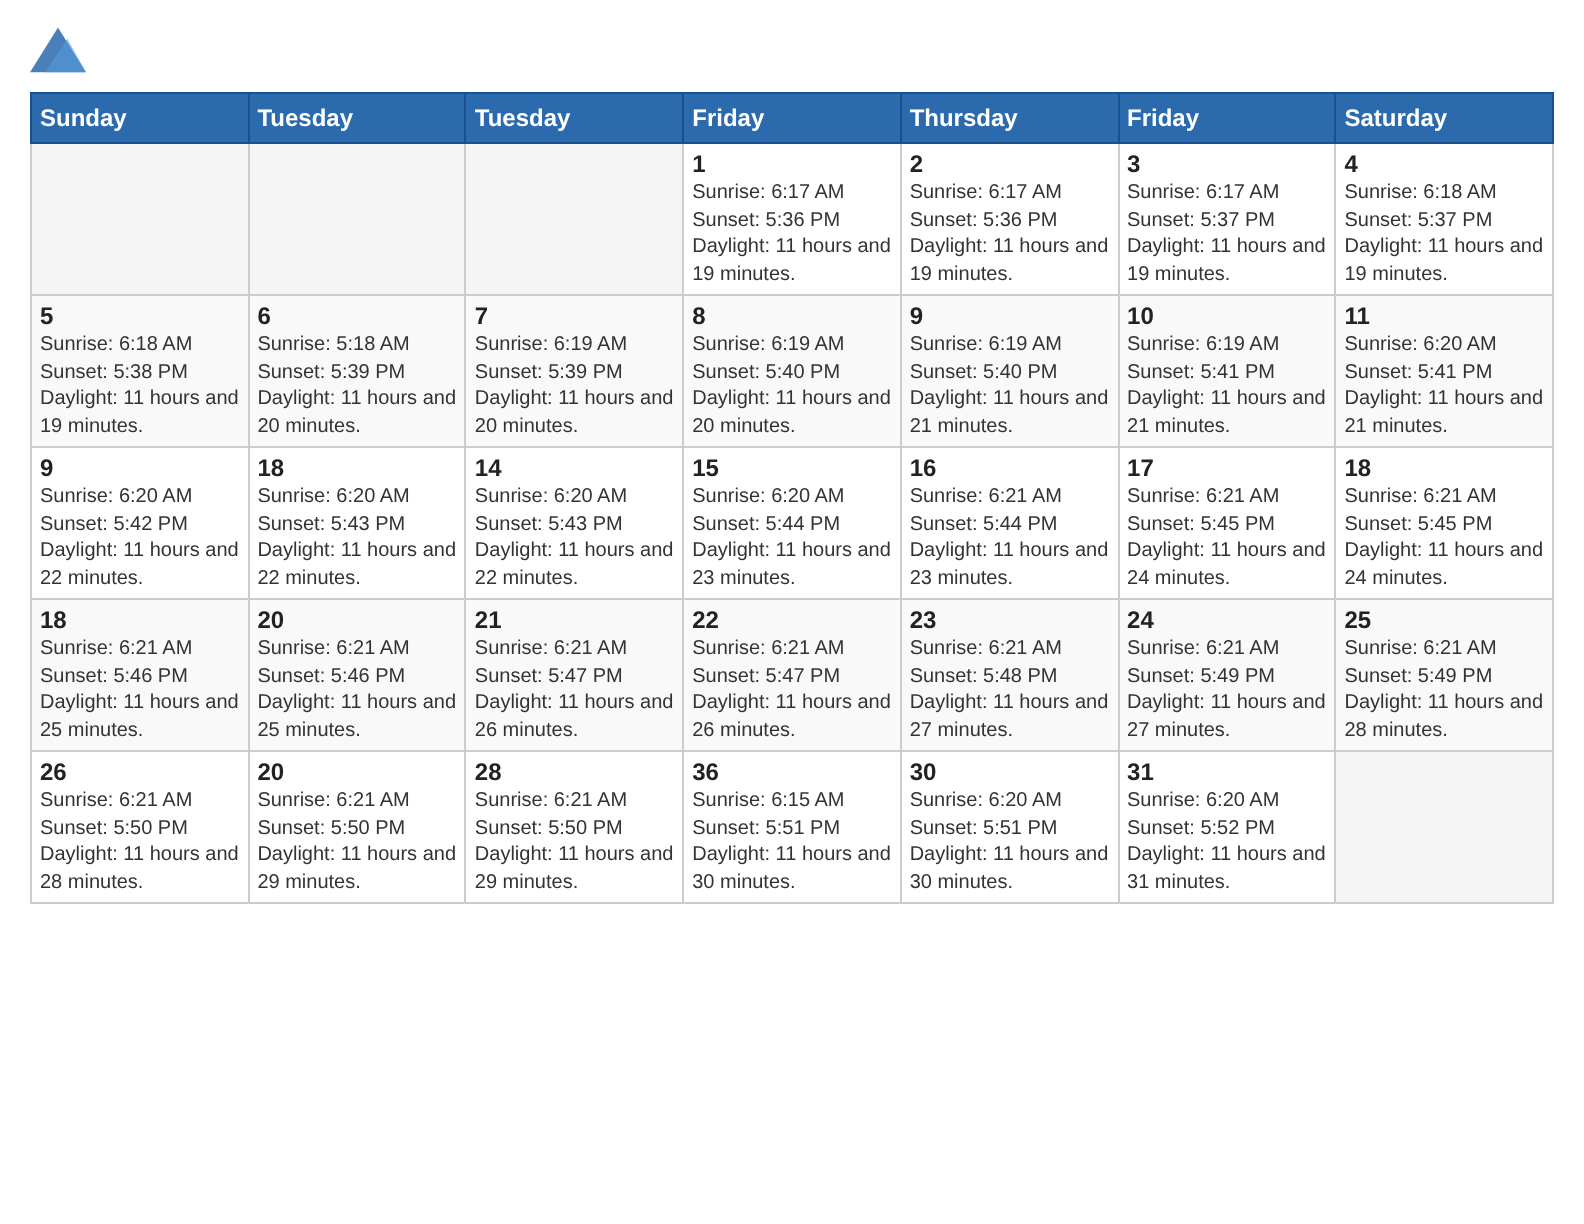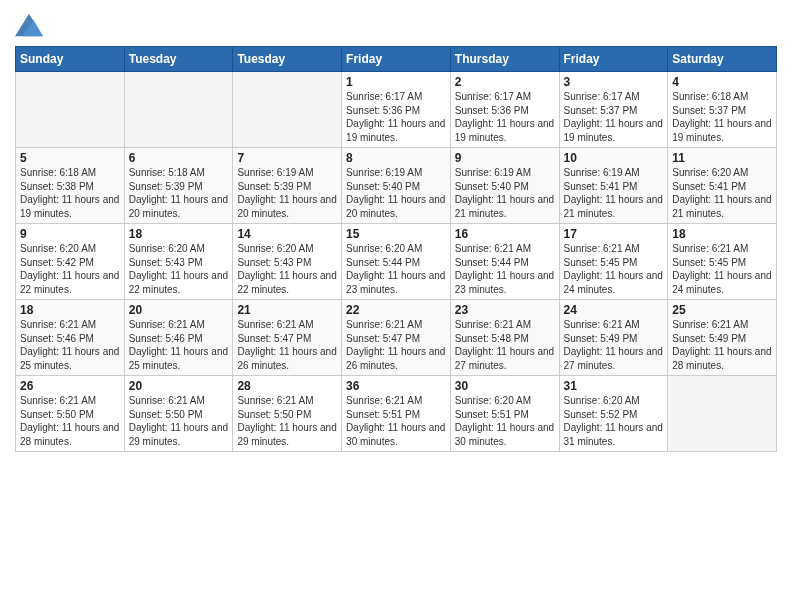--- a/index.html
+++ b/index.html
@@ -341,21 +341,21 @@
           </td>
           <td>
             <span class="day-num">28</span>
             <div class="day-info">Sunrise: 6:21 AM
 Sunset: 5:50 PM
 Daylight: 11 hours
 and 29 minutes.</div>
           </td>
           <td>
             <span class="day-num">36</span>
-            <div class="day-info">Sunrise: 6:21 AM
+            <div class="day-info">Sunrise: 6:15 AM
 Sunset: 5:51 PM
 Daylight: 11 hours
 and 30 minutes.</div>
           </td>
           <td>
             <span class="day-num">30</span>
             <div class="day-info">Sunrise: 6:20 AM
 Sunset: 5:51 PM
 Daylight: 11 hours
 and 30 minutes.</div>

